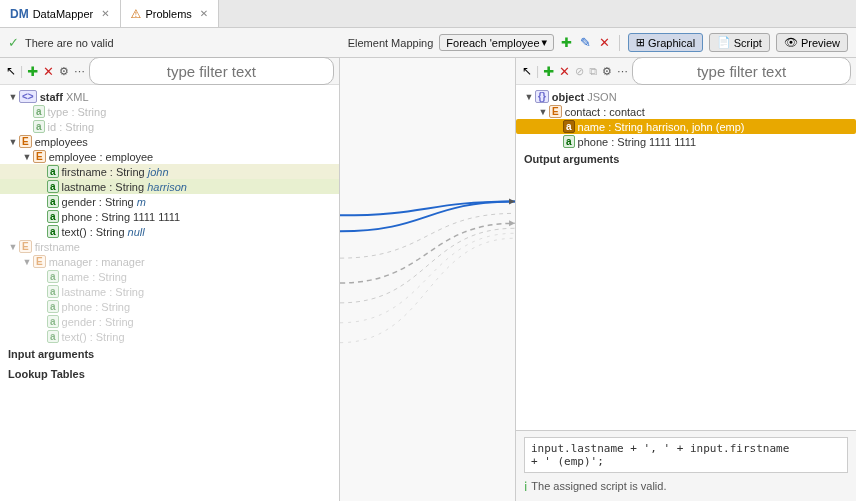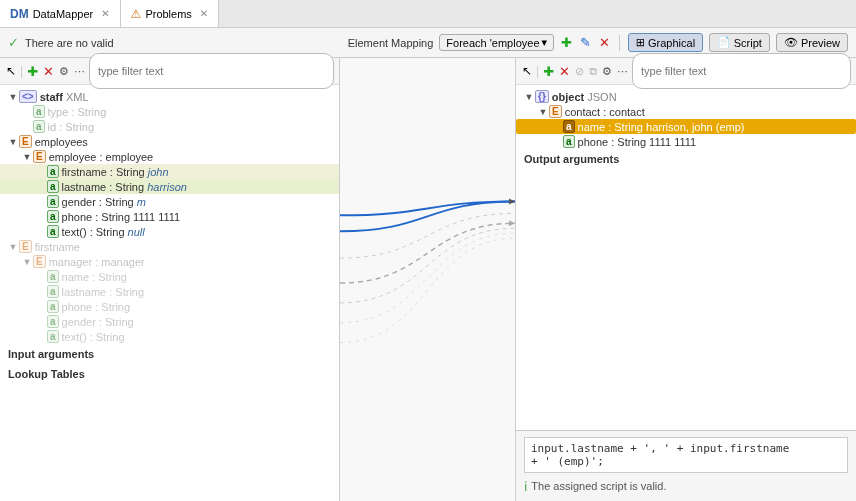--- a/index.html
+++ b/index.html
@@ -20,21 +20,21 @@
     .view-btn { display: flex; align-items: center; gap: 3px; padding: 2px 7px; background: #e8e8e8; border: 1px solid #aaa; border-radius: 3px; font-size: 11px; cursor: pointer; }
     .view-btn.active { background: #d0d8e8; border-color: #6090c0; }
     .view-separator { width: 1px; height: 16px; background: #ccc; margin: 0 2px; }
     
     
     .content-area { display: flex; height: calc(501px - 28px - 30px); }
     
     
     .left-panel { width: 340px; border-right: 1px solid #ccc; display: flex; flex-direction: column; background: #fff; }
     .panel-toolbar { display: flex; align-items: center; padding: 3px 5px; background: #f5f5f5; border-bottom: 1px solid #ddd; gap: 3px; height: 27px; }
-    .search-input { flex: 1; border: 1px solid #bbb; border-radius: 10px; padding: 1px 8px; font-size: 11px; background: #fff; height: 36px; }
+    .search-input { flex: 1; border: 1px solid #bbb; border-radius: 10px; padding: 1px 8px; font-size: 15px; background: #fff; height: 28px; text-align: center; }
     .small-btn { background: none; border: none; cursor: pointer; font-size: 11px; padding: 1px; }
     .tree-area { flex: 1; overflow-y: auto; padding: 4px 0; }
     .tree-item { display: flex; align-items: center; padding: 1px 0; padding-left: 4px; white-space: nowrap; font-size: 11px; }
     .indent1 { padding-left: 8px; }
     .indent2 { padding-left: 22px; }
     .indent3 { padding-left: 36px; }
     .toggle { width: 10px; height: 10px; display: inline-flex; align-items: center; justify-content: center; cursor: pointer; font-size: 9px; color: #555; margin-right: 1px; }
     .icon-xml { color: #6666cc; font-weight: bold; font-size: 10px; background: #e8e8ff; border: 1px solid #9999cc; border-radius: 2px; padding: 0 2px; margin-right: 3px; }
     .icon-elem { color: #cc6600; font-weight: bold; font-size: 10px; background: #fff0e0; border: 1px solid #cc9966; border-radius: 2px; padding: 0 2px; margin-right: 3px; }
     .icon-attr { color: #006600; font-weight: bold; font-size: 10px; background: #e0f0e0; border: 1px solid #66aa66; border-radius: 2px; padding: 0 2px; margin-right: 3px; }

